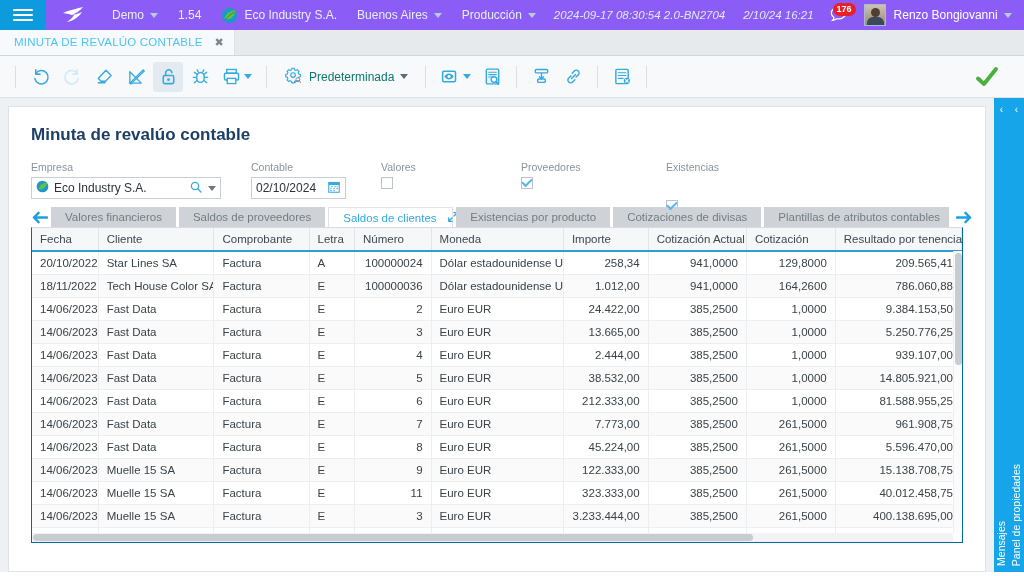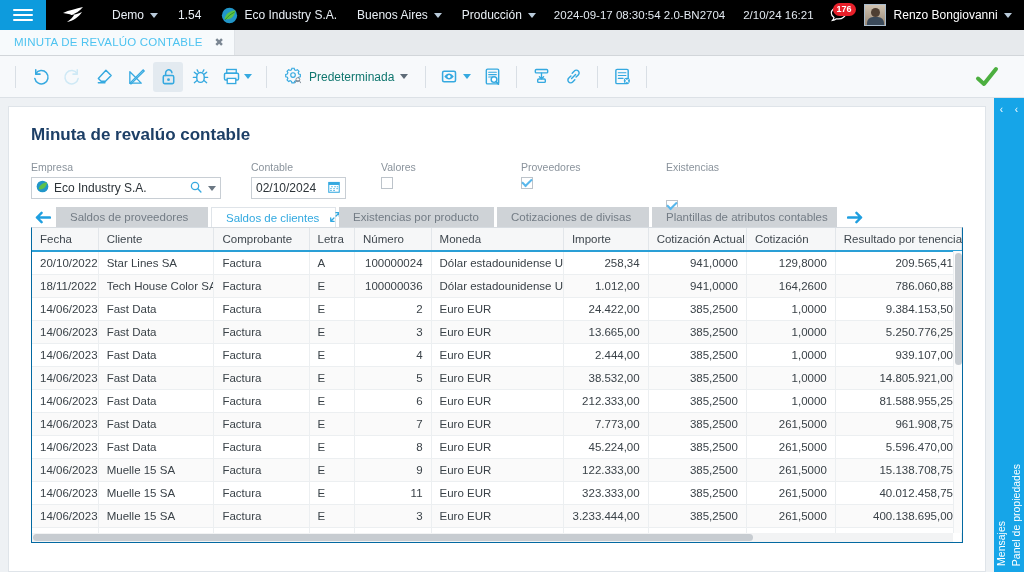--- a/index.html
+++ b/index.html
@@ -4,42 +4,42 @@
 <style>
   * { box-sizing: border-box; }
   html, body { margin:0; padding:0; }
   body {
     width:1024px; height:576px; overflow:hidden;
     font-family:"Liberation Sans", sans-serif;
     font-size:12px; color:#333; background:#ffffff;
   }
   
   #topbar {
-    height:30px; background:#000000; display:flex; align-items:center;
+    height:30px; background:#8b5cf6; display:flex; align-items:center;
     color:#ffffff; font-size:12px; position:relative;
   }
   #hamburger {
     width:46px; height:30px; background:#0d9bdd; display:flex;
     align-items:center; justify-content:center; flex:0 0 auto; cursor:pointer;
   }
   #hamburger .bars { width:20px; }
   #hamburger .bars i { display:block; height:2px; background:#fff; margin:3px 0; border-radius:1px; }
   .logo-bird { margin-left:16px; margin-right:14px; display:flex; align-items:center; }
   .tb-item {
     display:flex; align-items:center; gap:6px; padding:0 10px; height:30px;
     white-space:nowrap; cursor:pointer; color:#e8eef4;
   }
   .tb-item.plain { cursor:default; }
   .caret-d {
     width:0; height:0; border-left:4px solid transparent; border-right:4px solid transparent;
     border-top:5px solid #b9cada; display:inline-block;
   }
   .leaf-badge { display:inline-flex; align-items:center; }
   #tb-right { margin-left:auto; display:flex; align-items:center; padding-right:10px; gap:2px; }
-  .tb-ts { font-size:11.5px; color:#e2e9f0; padding:0 8px; white-space:nowrap; }
+  .tb-ts { font-size:11.5px; color:#e2e9f0; padding:0 8px; white-space:nowrap;font-style:italic; }
   #notif { position:relative; width:30px; height:26px; display:flex; align-items:center; justify-content:center; cursor:pointer;}
   #notif-count {
     position:absolute; right:-2px; top:1px; background:#e8202a; color:#fff;
     border-radius:9px; font-size:9px; line-height:11px; padding:1px 4px 1px 4px; font-weight:bold;
   }
   #avatar {
     width:22px; height:22px; margin:0 6px 0 8px; border:1px solid #a9bccd; overflow:hidden;
     background:linear-gradient(#cfc2b0,#9b8b79); position:relative; flex:0 0 auto;
   }
   #avatar .face { position:absolute; left:6px; top:3px; width:9px; height:9px; border-radius:50%; background:#4e3f33; }
@@ -409,20 +409,23 @@
         <span class="flabel">Existencias</span>
         <span class="cbx checked"></span>
       </div>
     </div>
 
     <div id="inner-tabs">
       <div class="arrow-btn">
         <svg width="17" height="13" viewBox="0 0 18 14" aria-hidden="true">
           <path d="M17 7H3M8 2 3 7l5 5" fill="none" stroke="#1f9fe0" stroke-width="2.6" stroke-linecap="round" stroke-linejoin="round"></path>
         </svg>
+      </div>
+      <div class="itab" style="width:132px;">
+        <span>Valores financieros</span>
       </div>
       <div class="itab" style="width:152px;">
         <span>Saldos de proveedores</span>
       </div>
       <div class="itab active" style="width:125px;">
         <span>Saldos de clientes</span>
         <span class="expand">
           <svg width="12" height="12" viewBox="0 0 14 14" aria-hidden="true">
             <path d="M8 2h4v4M12 2 8.2 5.8M6 12H2V8M2 12l3.8-3.8" fill="none" stroke="#32a9e0" stroke-width="1.5" stroke-linecap="round" stroke-linejoin="round"></path>
           </svg>

